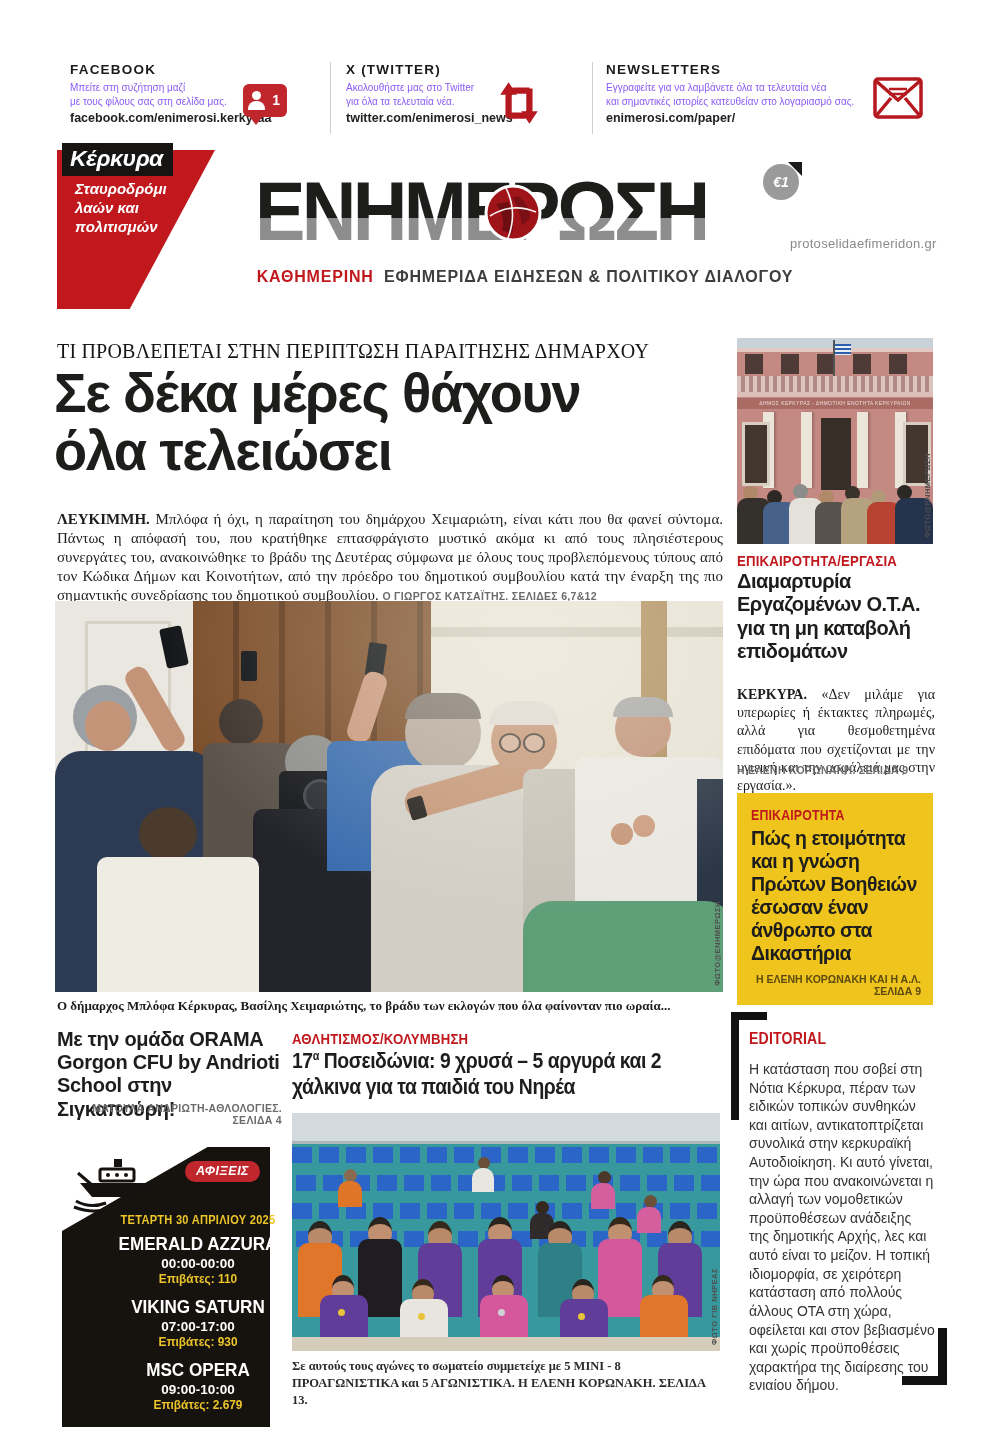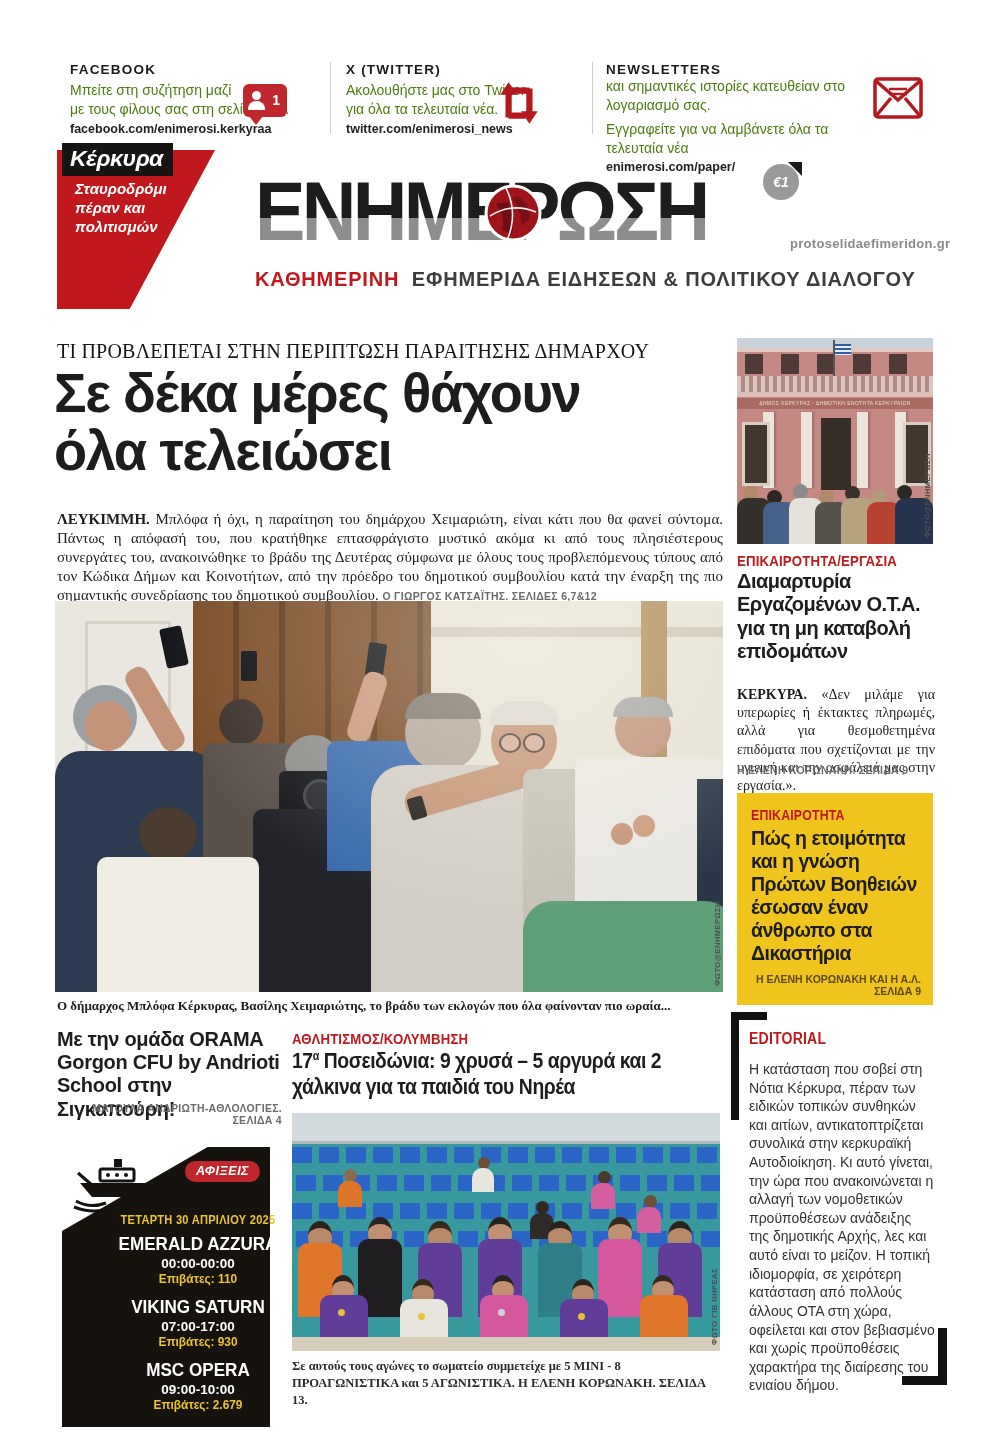--- a/index.html
+++ b/index.html
@@ -4,21 +4,21 @@
 <style>
   html,body{margin:0;padding:0;background:#ffffff;}
   #page{position:relative;width:1000px;height:1448px;background:#ffffff;overflow:hidden;
         font-family:"Liberation Sans",sans-serif;color:#1c1c1c;}
   .abs{position:absolute;}
   .serif{font-family:"Liberation Serif",serif;}
   .red{color:#c0181d;}
   .kicker-red{color:#c0181d;font-weight:bold;font-size:15px;letter-spacing:.2px;
               transform:scaleX(.88);transform-origin:left;white-space:nowrap;}
   .soc-title{font-weight:bold;font-size:13.5px;letter-spacing:1.2px;color:#1b1b1b;}
-  .soc-line{font-size:14px;color:#4d7c0f;line-height:1.38;}
+  .soc-line{font-size:10px;color:#8b5cf6;line-height:1.38;}
   .soc-url{font-size:12.5px;color:#222;font-weight:bold;line-height:1.5;}
   .vdiv{width:1px;background:#cfcfcf;}
   .headline{font-weight:bold;color:#1d1d1b;letter-spacing:-.5px;}
   .byline{color:#6b6b6b;font-size:10.5px;font-weight:bold;letter-spacing:.3px;}
   .photo{overflow:hidden;position:absolute;}
   .pcredit{position:absolute;right:1px;bottom:6px;writing-mode:vertical-rl;transform:rotate(180deg);
            font-size:7.5px;color:#4e4e4e;letter-spacing:.5px;font-weight:bold;}
   .circ{position:absolute;border-radius:50%;}
   .blob{position:absolute;border-radius:10px 10px 0 0;}
   .shipname{font-weight:bold;color:#fff;font-size:19px;transform:scaleX(.9);white-space:nowrap;}
@@ -55,57 +55,57 @@
     <path d="M14,38 V17 a5,5 0 0 1 5,-5 h15" fill="none" stroke="#b5191f" stroke-width="6"></path>
     <polygon points="6,16 14,4 22,16" fill="#b5191f"></polygon>
     <path d="M34,10 V31 a5,5 0 0 1 -5,5 h-15" fill="none" stroke="#b5191f" stroke-width="6"></path>
     <polygon points="26,32 34,44 42,32" fill="#b5191f"></polygon>
   </svg>
 
   <div class="vdiv abs" style="left:592px;top:62px;height:72px;"></div>
 
   <div class="abs" style="left:606px;top:62px;width:260px;">
     <div class="soc-title">NEWSLETTERS</div>
+    <div class="soc-line" style="margin-top:4px;">Εγγραφείτε για να λαμβάνετε όλα τα τελευταία νέα</div>
     <div class="soc-line">και σημαντικές ιστορίες κατευθείαν στο λογαριασμό σας.</div>
-    <div class="soc-line" style="margin-top:4px;">Εγγραφείτε για να λαμβάνετε όλα τα τελευταία νέα</div>
     <div class="soc-url">enimerosi.com/paper/</div>
   </div>
   <svg class="abs" style="left:872px;top:76px;" width="52" height="44" viewBox="0 0 52 44">
     <rect x="3" y="3" width="46" height="38" rx="3" fill="none" stroke="#b5191f" stroke-width="3.5"></rect>
     <path d="M4,5 L26,24 L48,5" fill="none" stroke="#b5191f" stroke-width="3.5"></path>
     <path d="M4,40 L19,22 M48,40 L33,22" fill="none" stroke="#b5191f" stroke-width="3.5"></path>
     <path d="M17,13 h18 M17,18 h18" stroke="#b5191f" stroke-width="2.5"></path>
   </svg>
 
   <div class="abs" style="left:57px;top:150px;width:158px;height:159px;background:#c0181d;
        clip-path:polygon(0 0,100% 0,46% 100%,0 100%);">
-    <div style="position:absolute;left:18px;top:30px;width:95px;color:#fff;font-weight:bold;font-size:15px;line-height:1.25;font-style:italic;">Σταυροδρόμι πέραν και πολιτισμών</div>
+    <div style="position:absolute;left:18px;top:30px;width:95px;color:#fff;font-weight:bold;font-size:15px;line-height:1.25;font-style:italic;">Σταυροδρόμι λαών και πολιτισμών</div>
   </div>
   <div class="abs" style="left:62px;top:143px;background:#171513;color:#fff;padding:2px 10px 4px 8px;
        font-weight:bold;font-size:23px;font-style:italic;letter-spacing:-.5px;">Κέρκυρα</div>
 
   <div class="abs" style="left:255px;top:162px;width:540px;height:110px;">
     <div style="font-weight:bold;font-size:84px;line-height:98px;letter-spacing:-4px;transform:scaleX(.9);transform-origin:left;white-space:nowrap;
          background:linear-gradient(to bottom,#1d1d1b 0 57%,#8d8d8d 57% 100%);-webkit-background-clip:text;background-clip:text;color:transparent;">ΕΝΗΜΕΡΩΣΗ</div>
     <svg class="abs" style="left:229px;top:22px;" width="58" height="58" viewBox="0 0 58 58">
       <circle cx="29" cy="29" r="27" fill="#9e1419" stroke="#fff" stroke-width="3"></circle>
       <path d="M12,20 q10,14 6,26 l10,4 q4,-16 -4,-32 z" fill="#6f0e12"></path>
       <path d="M34,12 q12,8 12,22 l-8,8 q-2,-18 -10,-28 z" fill="#7a1015"></path>
       <path d="M6,32 Q28,18 52,28" fill="none" stroke="#fff" stroke-width="1.6" opacity=".95"></path>
       <path d="M22,4 Q34,28 24,54" fill="none" stroke="#fff" stroke-width="1.6" opacity=".95"></path>
     </svg>
     <div class="circ" style="left:508px;top:2px;width:36px;height:36px;background:#9a9a9a;color:#fff;
          font-weight:bold;font-style:italic;font-size:14px;text-align:center;line-height:36px;">€1</div>
     <div class="abs" style="left:533px;top:0px;width:0;height:0;border-top:14px solid #1a1a1a;border-left:14px solid transparent;"></div>
   </div>
-  <div class="abs" style="left:255px;top:268px;width:540px;text-align:center;font-weight:bold;font-size:20px;letter-spacing:.8px;white-space:nowrap;">
+  <div class="abs" style="left:255px;top:268px;width:540px;text-align:center;font-weight:bold;font-size:16px;letter-spacing:.8px;white-space:nowrap;">
     <span class="red">ΚΑΘΗΜΕΡΙΝΗ</span>
     <span style="color:#3d3d3b;">&nbsp;</span><span style="color:#3d3d3b;">ΕΦΗΜΕΡΙΔΑ ΕΙΔΗΣΕΩΝ &amp; ΠΟΛΙΤΙΚΟΥ ΔΙΑΛΟΓΟΥ</span>
   </div>
-  <div class="abs" style="left:790px;top:236px;width:175px;color:#8a8a8a;font-weight:bold;font-size:13px;letter-spacing:.3px;">protoselidaefimeridon.gr</div>
+  <div class="abs" style="left:790px;top:236px;width:175px;color:#8a8a8a;font-weight:normal;font-size:13px;letter-spacing:.3px;">protoselidaefimeridon.gr</div>
 
 
   <div class="abs serif" style="left:57px;top:340px;width:660px;font-size:20px;letter-spacing:.2px;color:#161616;">ΤΙ ΠΡΟΒΛΕΠΕΤΑΙ ΣΤΗΝ ΠΕΡΙΠΤΩΣΗ ΠΑΡΑΙΤΗΣΗΣ ΔΗΜΑΡΧΟΥ</div>
   <div class="abs headline" style="left:54px;top:364px;width:600px;font-size:56px;line-height:1.03;letter-spacing:-1.5px;transform:scaleX(.97);transform-origin:left;">Σε δέκα μέρες θάχουν όλα τελειώσει</div>
   <div class="abs serif" style="left:57px;top:510px;width:666px;font-size:15px;line-height:1.27;text-align:justify;color:#1d1d1d;">
     <b>ΛΕΥΚΙΜΜΗ.</b><span> Μπλόφα ή όχι, η παραίτηση του δημάρχου Χειμαριώτη, είναι κάτι που θα φανεί σύντομα. Πάντως η απόφασή του, που κρατήθηκε επτασφράγιστο μυστικό ακόμα κι από τους πλησιέστερους συνεργάτες του, ανακοινώθηκε το βράδυ της Δευτέρας σύμφωνα με όλους τους προβλεπόμενους τύπους από τον Κώδικα Δήμων και Κοινοτήτων, από την πρόεδρο του δημοτικού συμβουλίου κατά την έναρξη της πιο σημαντικής συνεδρίασης του δημοτικού συμβουλίου. </span><span class="byline" style="font-family:'Liberation Sans',sans-serif;font-size:10.5px;">Ο ΓΙΩΡΓΟΣ ΚΑΤΣΑΪΤΗΣ. ΣΕΛΙΔΕΣ 6,7&amp;12</span>
   </div>
 
   <div class="photo" style="left:55px;top:601px;width:668px;height:391px;background:#ddd6c8;">
     <div class="abs" style="left:0;top:0;width:138px;height:100%;background:#eae7e0;border-right:4px solid #cfc8ba;"></div>

